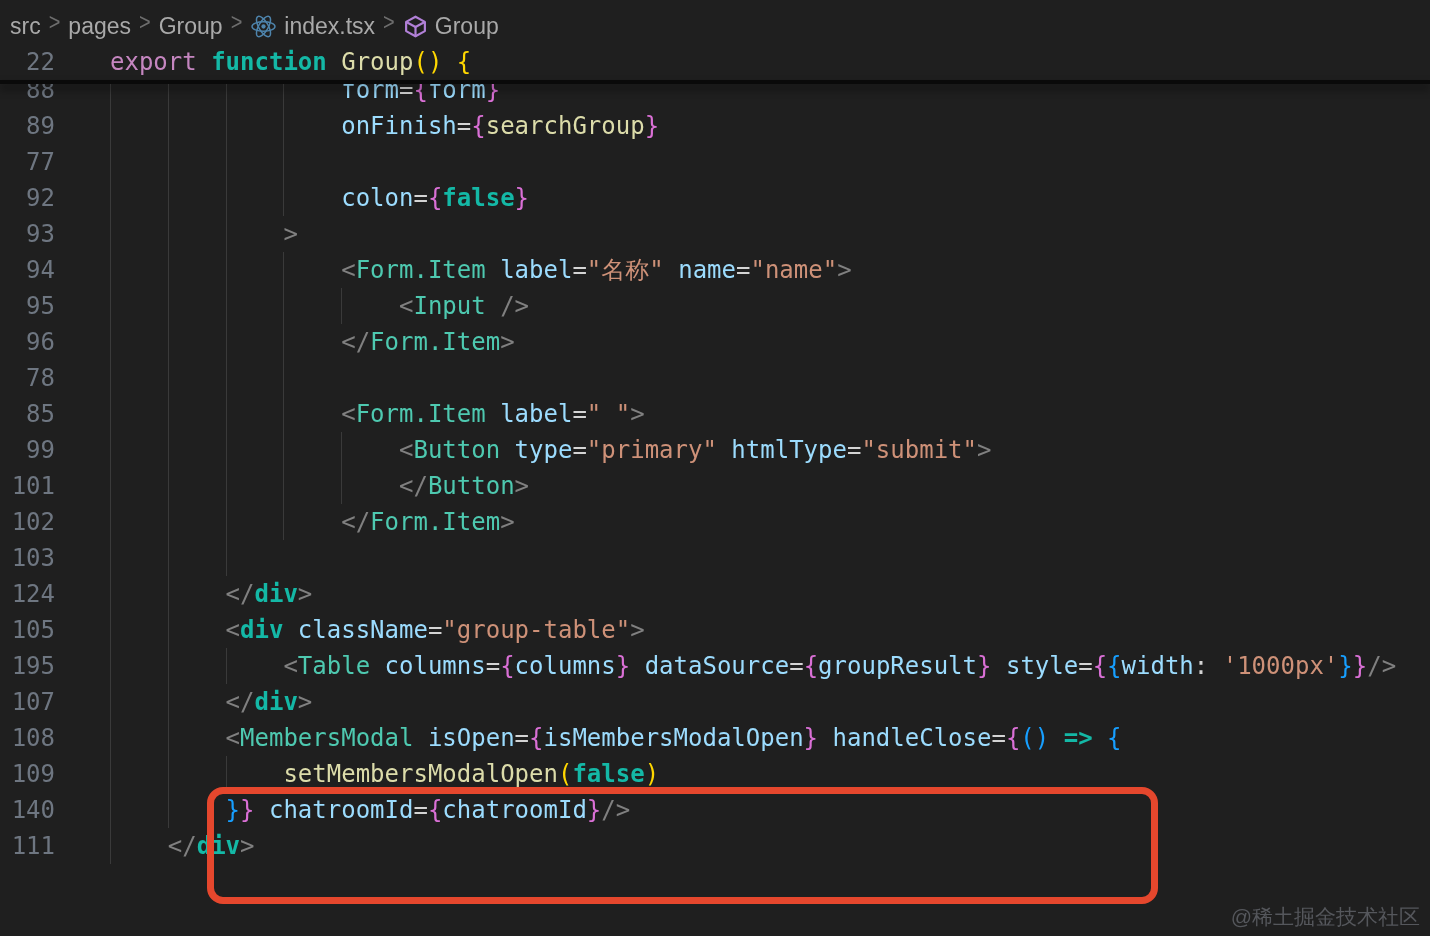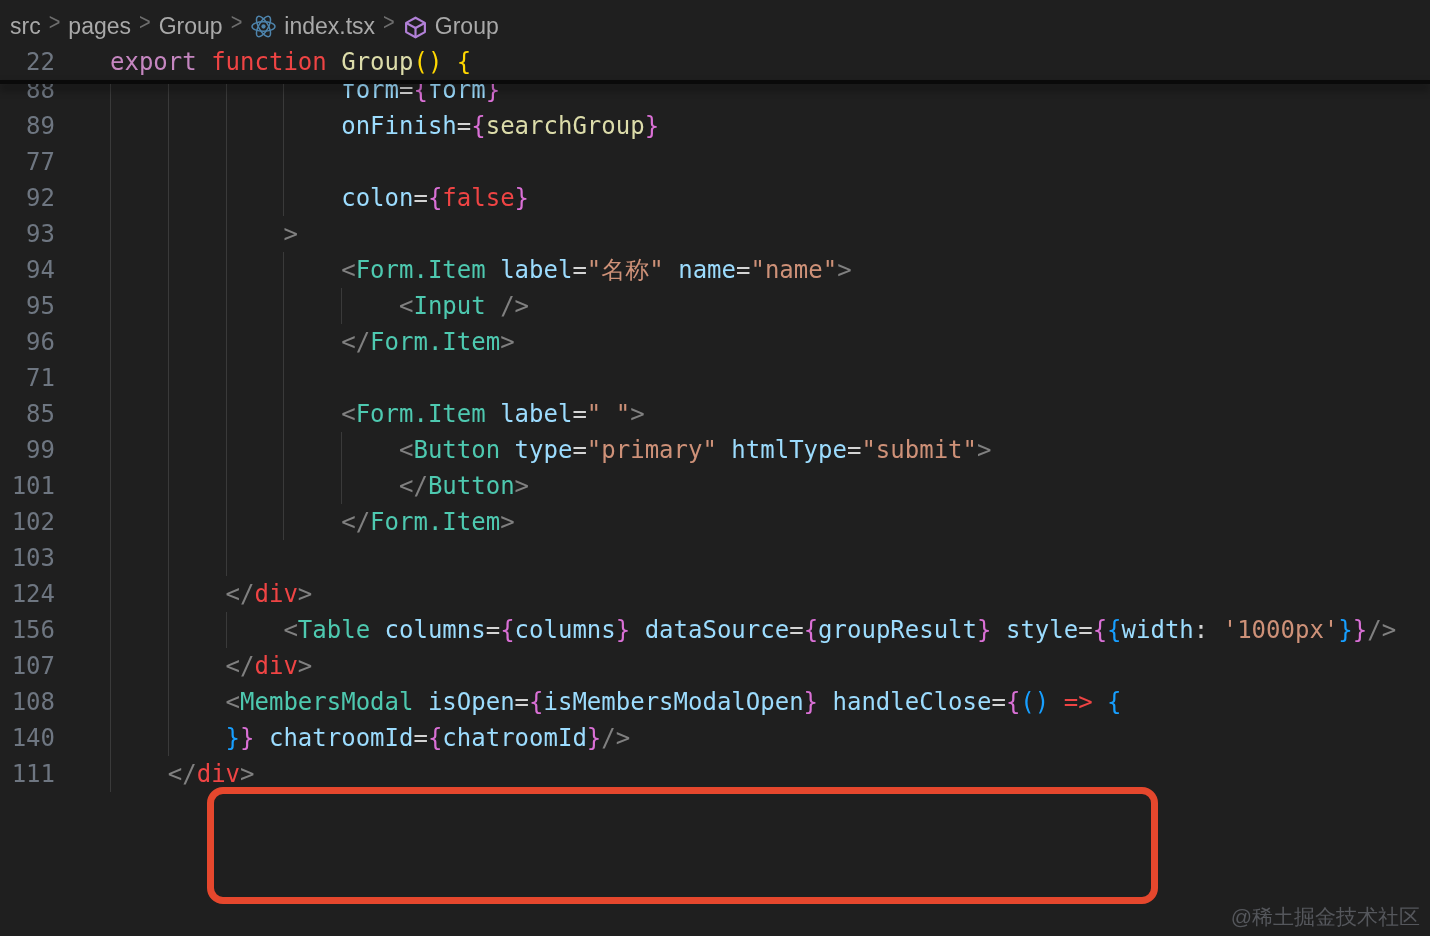--- a/index.html
+++ b/index.html
@@ -7,21 +7,21 @@
   body { position:relative; background:#1f1f1f; font-family:"DejaVu Sans Mono",monospace; }
 
   
   .breadcrumb {
     position:absolute; top:0; left:0; width:100%; height:44px;
     display:flex; align-items:center; gap:8px; padding-left:10px;
     background:#1f1f1f; z-index:4;
     font-family:"Liberation Sans","DejaVu Sans",sans-serif;
     font-size:23px; color:#a9a9a9;
   }
-  .crumb { display:flex; align-items:flex-end; gap:7px; cursor:pointer;margin-top:8px; }
+  .crumb { display:flex; align-items:center; gap:7px; cursor:pointer;margin-top:8px; }
   .crumb-sep { color:#6e6e6e; font-size:20px; transform:scaleY(1.15); }
   .crumb .ic { display:inline-flex; align-items:center; }
 
   
   .sticky { position:absolute; top:44px; left:0; width:100%; height:37px; background:#1f1f1f; z-index:4; }
   .sticky-shadow {
     position:absolute; top:80px; left:0; width:100%; height:4px;
     background:#0a0a0a; box-shadow:0 5px 9px rgba(0,0,0,.55); z-index:4;
   }
 
@@ -31,21 +31,21 @@
   .sticky .line { height:37px; line-height:37px; }
   .ln {
     position:absolute; left:0; top:0; width:55px; text-align:right;
     color:#6e7681; font-size:24px;
   }
   .code { position:absolute; left:110px; top:0; white-space:pre; }
   .guide { position:absolute; top:0; width:1px; height:100%; background:#3a3a3a; }
 
   
   .tk-kw1 { color:#c586c0; }   
-  .tk-kw2 { color:#ef4444; }   
+  .tk-kw2 { color:#14b8a6;font-weight:bold; }   
   .tk-fn  { color:#dcdcaa; }   
   .tk-tag { color:#4ec9b0; }   
   .tk-attr{ color:#9cdcfe; }   
   .tk-str { color:#ce9178; }   
   .tk-pun { color:#d4d4d4; }   
   .tk-ang { color:#808080; }   
   .tk-b1  { color:#ffd700; }   
   .tk-b2  { color:#da70d6; }   
   .tk-b3  { color:#179fff; }   
   .tk-ws  { color:#d4d4d4; }
@@ -169,21 +169,21 @@
     </div>
     <div class="line">
       <span class="ln">96</span>
       <span class="guide" style="left: 110px;"></span>
       <span class="guide" style="left: 167.83px;"></span>
       <span class="guide" style="left: 225.66px;"></span>
       <span class="guide" style="left: 283.49px;"></span>
       <span class="code"><span class="tk-ws">                </span><span class="tk-ang">&lt;/</span><span class="tk-tag">Form.Item</span><span class="tk-ang">&gt;</span></span>
     </div>
     <div class="line">
-      <span class="ln">71</span>
+      <span class="ln">78</span>
       <span class="guide" style="left: 110px;"></span>
       <span class="guide" style="left: 167.83px;"></span>
       <span class="guide" style="left: 225.66px;"></span>
       <span class="guide" style="left: 283.49px;"></span>
       <span class="code"></span>
     </div>
     <div class="line">
       <span class="ln">85</span>
       <span class="guide" style="left: 110px;"></span>
       <span class="guide" style="left: 167.83px;"></span>
@@ -223,39 +223,52 @@
       <span class="guide" style="left: 167.83px;"></span>
       <span class="guide" style="left: 225.66px;"></span>
     </div>
     <div class="line">
       <span class="ln">124</span>
       <span class="guide" style="left: 110px;"></span>
       <span class="guide" style="left: 167.83px;"></span>
       <span class="code"><span class="tk-ws">        </span><span class="tk-ang">&lt;/</span><span class="tk-kw2">div</span><span class="tk-ang">&gt;</span></span>
     </div>
     <div class="line">
-      <span class="ln">156</span>
+      <span class="ln">105</span>
+      <span class="guide" style="left: 110px;"></span>
+      <span class="guide" style="left: 167.83px;"></span>
+      <span class="code"><span class="tk-ws">        </span><span class="tk-ang">&lt;</span><span class="tk-kw2">div</span><span class="tk-pun"> </span><span class="tk-attr">className</span><span class="tk-pun">=</span><span class="tk-str">"group-table"</span><span class="tk-ang">&gt;</span></span>
+    </div>
+    <div class="line">
+      <span class="ln">195</span>
       <span class="guide" style="left: 110px;"></span>
       <span class="guide" style="left: 167.83px;"></span>
       <span class="guide" style="left: 225.66px;"></span>
       <span class="code"><span class="tk-ws">            </span><span class="tk-ang">&lt;</span><span class="tk-tag">Table</span><span class="tk-pun"> </span><span class="tk-attr">columns</span><span class="tk-pun">=</span><span class="tk-b2">{</span><span class="tk-attr">columns</span><span class="tk-b2">}</span><span class="tk-pun"> </span><span class="tk-attr">dataSource</span><span class="tk-pun">=</span><span class="tk-b2">{</span><span class="tk-attr">groupResult</span><span class="tk-b2">}</span><span class="tk-pun"> </span><span class="tk-attr">style</span><span class="tk-pun">=</span><span class="tk-b2">{</span><span class="tk-b3">{</span><span class="tk-attr">width</span><span class="tk-pun">:</span><span class="tk-pun"> </span><span class="tk-str">'1000px'</span><span class="tk-b3">}</span><span class="tk-b2">}</span><span class="tk-ang">/&gt;</span></span>
     </div>
     <div class="line">
       <span class="ln">107</span>
       <span class="guide" style="left: 110px;"></span>
       <span class="guide" style="left: 167.83px;"></span>
       <span class="code"><span class="tk-ws">        </span><span class="tk-ang">&lt;/</span><span class="tk-kw2">div</span><span class="tk-ang">&gt;</span></span>
     </div>
     <div class="line">
       <span class="ln">108</span>
       <span class="guide" style="left: 110px;"></span>
       <span class="guide" style="left: 167.83px;"></span>
       <span class="code"><span class="tk-ws">        </span><span class="tk-ang">&lt;</span><span class="tk-tag">MembersModal</span><span class="tk-pun"> </span><span class="tk-attr">isOpen</span><span class="tk-pun">=</span><span class="tk-b2">{</span><span class="tk-attr">isMembersModalOpen</span><span class="tk-b2">}</span><span class="tk-pun"> </span><span class="tk-attr">handleClose</span><span class="tk-pun">=</span><span class="tk-b2">{</span><span class="tk-b3">()</span><span class="tk-pun"> </span><span class="tk-kw2">=&gt;</span><span class="tk-pun"> </span><span class="tk-b3">{</span></span>
     </div>
     <div class="line">
+      <span class="ln">109</span>
+      <span class="guide" style="left: 110px;"></span>
+      <span class="guide" style="left: 167.83px;"></span>
+      <span class="guide" style="left: 225.66px;"></span>
+      <span class="code"><span class="tk-ws">            </span><span class="tk-fn">setMembersModalOpen</span><span class="tk-b1">(</span><span class="tk-kw2">false</span><span class="tk-b1">)</span></span>
+    </div>
+    <div class="line">
       <span class="ln">140</span>
       <span class="guide" style="left: 110px;"></span>
       <span class="guide" style="left: 167.83px;"></span>
       <span class="code"><span class="tk-ws">        </span><span class="tk-b3">}</span><span class="tk-b2">}</span><span class="tk-pun"> </span><span class="tk-attr">chatroomId</span><span class="tk-pun">=</span><span class="tk-b2">{</span><span class="tk-attr">chatroomId</span><span class="tk-b2">}</span><span class="tk-ang">/&gt;</span></span>
     </div>
     <div class="line">
       <span class="ln">111</span>
       <span class="guide" style="left: 110px;"></span>
       <span class="code"><span class="tk-ws">    </span><span class="tk-ang">&lt;/</span><span class="tk-kw2">div</span><span class="tk-ang">&gt;</span></span>
     </div>

